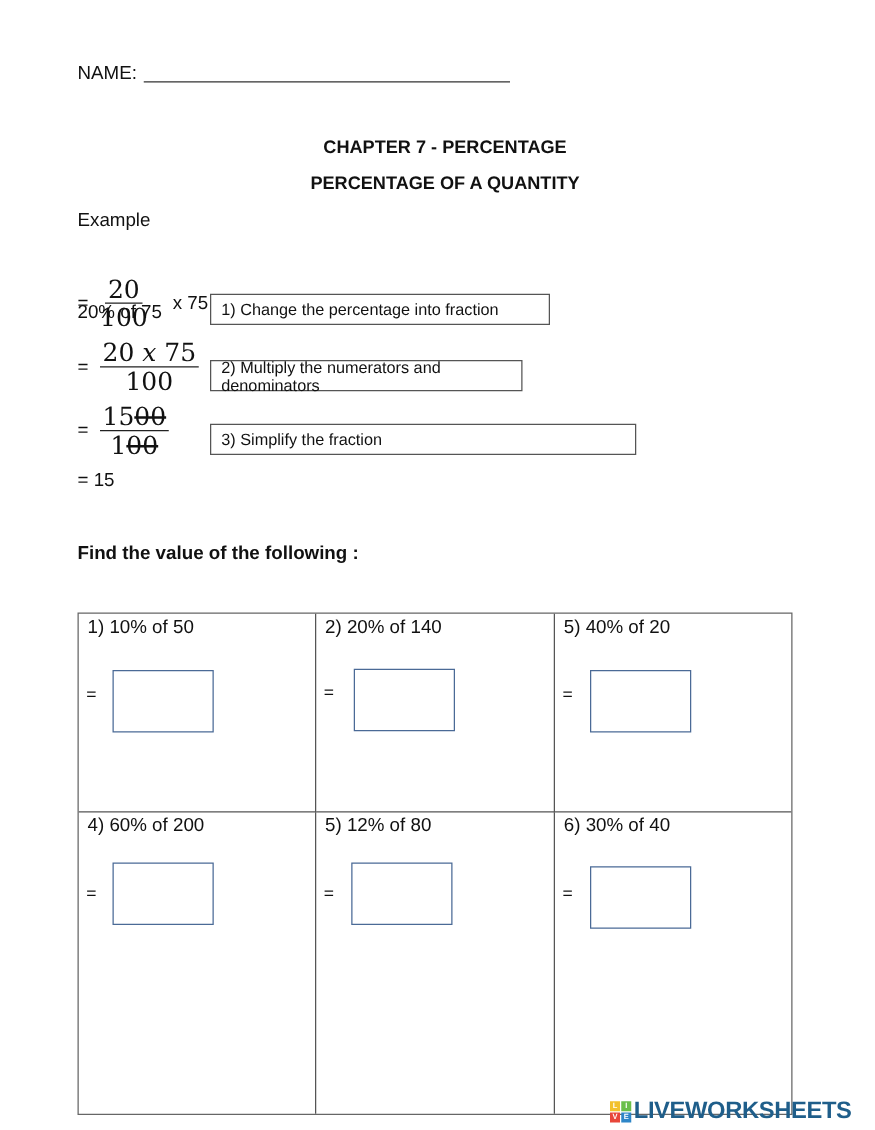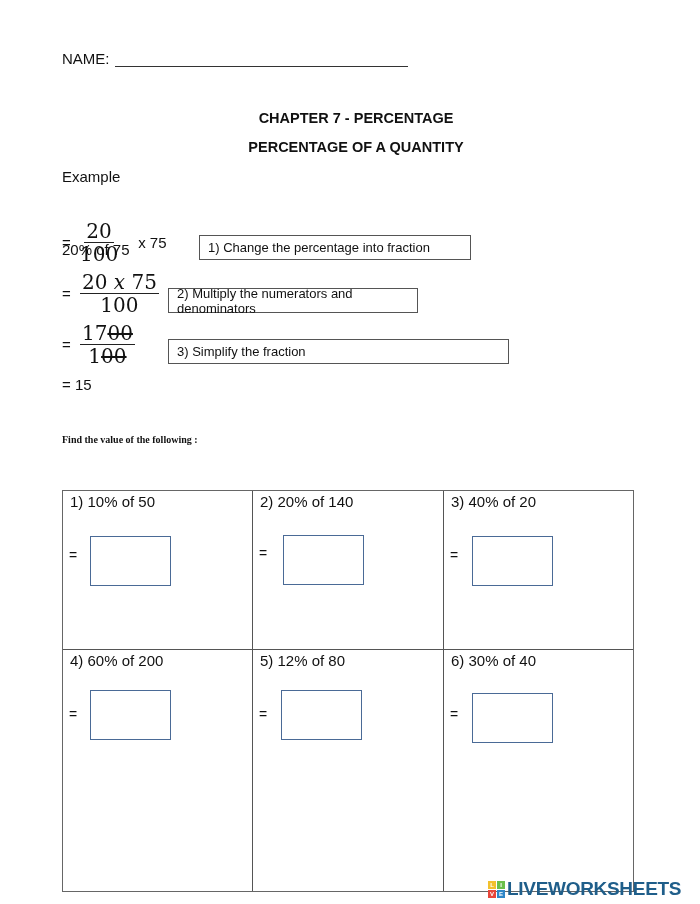--- a/index.html
+++ b/index.html
@@ -1,48 +1,48 @@
 <!DOCTYPE html>
 <html><head>
 <meta charset="utf-8">
 <style>
   * { margin: 0; padding: 0; box-sizing: border-box; }
   html, body { width: 700px; height: 904px; background: #ffffff; overflow: hidden; }
   body { position: relative; font-family: "Liberation Sans", sans-serif; color: #111; }
 
   .abs { position: absolute; }
 
-  .name-row { left: 62px; top: 50px; font-size: 15px; display: flex; align-items: flex-end; }
+  .name-row { left: 62px; top: 50px; font-size: 15px; display: flex; }
   .name-line { display: inline-block; width: 293px; border-bottom: 1.5px solid #333; height: 16px; margin-left: 5px; }
 
   .title { left: 0; width: 700px; text-align: center; font-weight: bold; font-size: 14.5px; }
   .title.t1 { top: 110px; left: 6px; }
   .title.t2 { top: 139px; left: 6px; }
 
   .text { font-size: 15px; }
   .example-label { left: 62px; top: 168px; }
   .example-q { left: 62px; top: 197px; margin-top: 44px; }
 
   .eq-row { left: 62px; display: flex; align-items: center; font-size: 15px; }
   .eq-sign { width: 18px; }
   .frac { display: inline-flex; flex-direction: column; align-items: center; font-family: "DejaVu Serif", serif; font-size: 20px; }
   .frac .num { padding: 0 2px 2px 2px; border-bottom: 1px solid #222; line-height: 18px; }
   .frac .den { padding-top: 2px; line-height: 18px; }
   .frac .it { font-style: italic; }
   .strike { text-decoration: line-through; }
   .times { margin-left: 20px; }
 
   .step-box { border: 1px solid #555; font-size: 13px; padding: 0 8px; display: flex; align-items: center; height: 25px; }
-  .step1 { left: 168px; top: 235px; width: 272px; margin-left: 31px; }
+  .step1 { left: 168px; top: 235px; width: 272px; }
   .step2 { left: 168px; top: 288px; width: 250px; }
   .step3 { left: 168px; top: 339px; width: 341px; }
 
   .result { left: 62px; top: 376px; }
 
-  .instr { left: 62px; top: 434px; font-weight: bold; font-size: 10px; font-family: Liberation Serif, serif; }
+  .instr { left: 62px; top: 434px; font-weight: bold; font-size: 15px; }
 
   .grid { left: 62px; top: 490px; width: 572px; height: 402px; border: 1.5px solid #666;
           display: grid; grid-template-columns: 190px 191px 1fr; grid-template-rows: 159px 1fr; }
   .cell { position: relative; border-right: 1px solid #555; border-bottom: 1px solid #555; }
   .cell:nth-child(3n) { border-right: none; }
   .cell:nth-child(n+4) { border-bottom: none; }
   .cell .q { position: absolute; left: 7px; top: 2px; font-size: 15px; }
   .cell .eq { position: absolute; left: 6px; font-size: 14px; }
   .cell .ans { position: absolute; width: 81px; height: 50px; border: 1.5px solid #4a6a96; background: #fff; }
 
@@ -78,21 +78,21 @@
   <span class="eq-sign">=</span>
   <span class="frac">
     <span class="num"><span>20 </span><span class="it">x</span><span> 75</span></span>
     <span class="den">100</span>
   </span>
 </div>
 
 <div class="abs eq-row" style="top:324px;">
   <span class="eq-sign">=</span>
   <span class="frac">
-    <span class="num"><span>17</span><span class="strike">00</span></span>
+    <span class="num"><span>15</span><span class="strike">00</span></span>
     <span class="den"><span>1</span><span class="strike">00</span></span>
   </span>
 </div>
 
 <div class="abs step-box step1">
     <span>1)  Change the percentage into fraction</span>
   </div>
 <div class="abs step-box step2">
     <span>2)  Multiply the numerators and denominators</span>
   </div>
@@ -109,21 +109,21 @@
     <span class="q">1) 10% of 50</span>
     <span class="eq" style="top:56px;">=</span>
     <div class="ans" style="left: 27px; top: 45px; border-color: rgb(74, 106, 150);"></div>
   </div>
   <div class="cell">
     <span class="q">2) 20% of 140</span>
     <span class="eq" style="top:54px;">=</span>
     <div class="ans" style="left: 30px; top: 44px; border-color: rgb(74, 106, 150);"></div>
   </div>
   <div class="cell">
-    <span class="q">3) 40% of 20</span>
+    <span class="q">5) 40% of 20</span>
     <span class="eq" style="top:56px;">=</span>
     <div class="ans" style="left: 28px; top: 45px; border-color: rgb(74, 106, 150);"></div>
   </div>
   <div class="cell">
     <span class="q">4) 60% of 200</span>
     <span class="eq" style="top:56px;">=</span>
     <div class="ans" style="left: 27px; top: 40px; border-color: rgb(74, 106, 150);"></div>
   </div>
   <div class="cell">
     <span class="q">5) 12% of 80</span>

